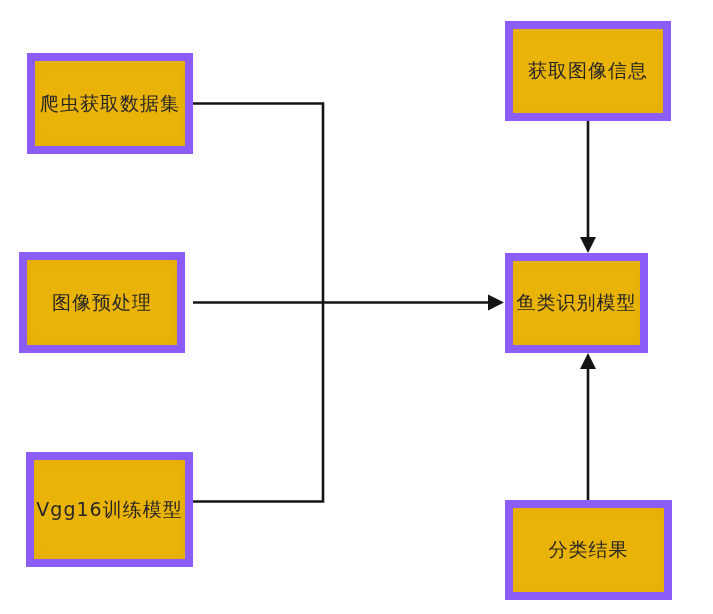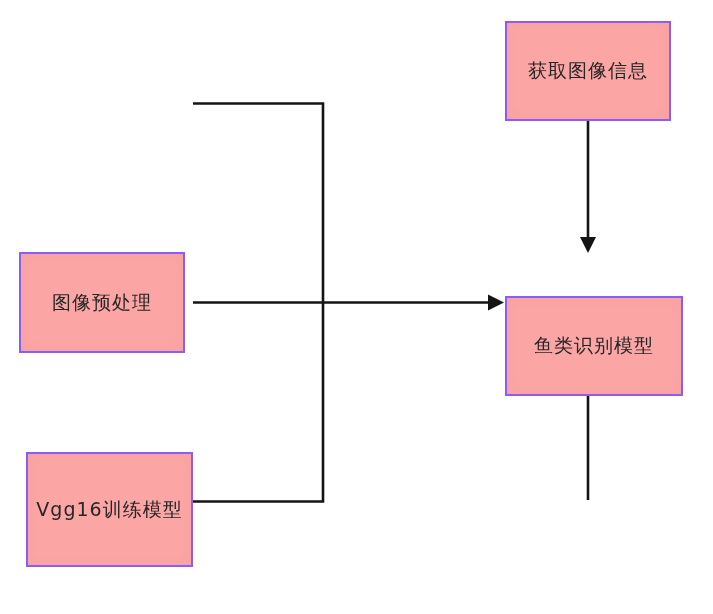--- a/index.html
+++ b/index.html
@@ -18,38 +18,38 @@
   .connectors {
     position: absolute;
     left: 0;
     top: 0;
     width: 713px;
     height: 614px;
   }
   .node {
     position: absolute;
     box-sizing: border-box;
-    background: #fca5a5;
-    border: 2px solid #8b5cf6;
+    background: #eab308;
+    border: 8px solid #8b5cf6;
     display: flex;
     align-items: center;
     justify-content: center;
     box-shadow: inset 0 0 14px rgba(0,0,0,0.03);
   }
   .node-label {
     font-size: 19px;
     letter-spacing: 1px;
     color: #262626;
     white-space: nowrap;
   }
   #node-crawler        { left: 27px;  top: 53px;  width: 166px; height: 101px; }
   #node-preprocess     { left: 19px;  top: 252px; width: 166px; height: 101px; }
   #node-vgg16          { left: 26px;  top: 452px; width: 167px; height: 115px; }
   #node-acquire-info   { left: 505px; top: 21px;  width: 166px; height: 100px; }
-  #node-fish-model     { left: 505px; top: 253px; width: 178px; height: 100px; margin-top: 43px; }
+  #node-fish-model     { left: 505px; top: 253px; width: 143px; height: 100px; }
   #node-class-result   { left: 505px; top: 500px; width: 167px; height: 100px; }
 </style>
 </head>
 <body>
 
 <div class="canvas">
 
   <svg class="connectors" viewBox="0 0 713 614" xmlns="http://www.w3.org/2000/svg">
 
     <path d="M193 103.5 H323 V501.5 H193" fill="none" stroke-width="2.6" stroke="#141414"></path>
@@ -57,31 +57,37 @@
     <path d="M193 302.5 H490" fill="none" stroke-width="2.6" stroke="#141414"></path>
     <polygon points="504,302.5 488,294.5 488,310.5" fill="#141414"></polygon>
 
     <path d="M588 121 V240" fill="none" stroke-width="2.6" stroke="#141414"></path>
     <polygon points="588,253 580,237 596,237" fill="#141414"></polygon>
 
     <path d="M588 500 V366" fill="none" stroke-width="2.6" stroke="#141414"></path>
     <polygon points="588,353 580,369 596,369" fill="#141414"></polygon>
   </svg>
 
+  <div class="node" id="node-crawler">
+    <span class="node-label">爬虫获取数据集</span>
+  </div>
 
   <div class="node" id="node-preprocess">
     <span class="node-label">图像预处理</span>
   </div>
 
   <div class="node" id="node-vgg16">
     <span class="node-label">Vgg16训练模型</span>
   </div>
 
   <div class="node" id="node-acquire-info">
     <span class="node-label">获取图像信息</span>
   </div>
 
   <div class="node" id="node-fish-model">
     <span class="node-label">鱼类识别模型</span>
   </div>
 
+  <div class="node" id="node-class-result">
+    <span class="node-label">分类结果</span>
+  </div>
 
 </div>
 
 </body></html>

